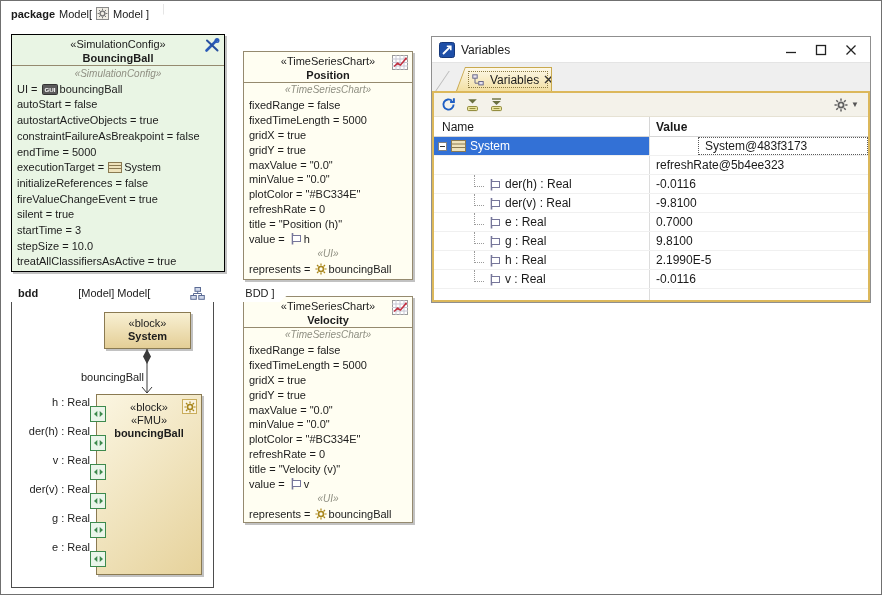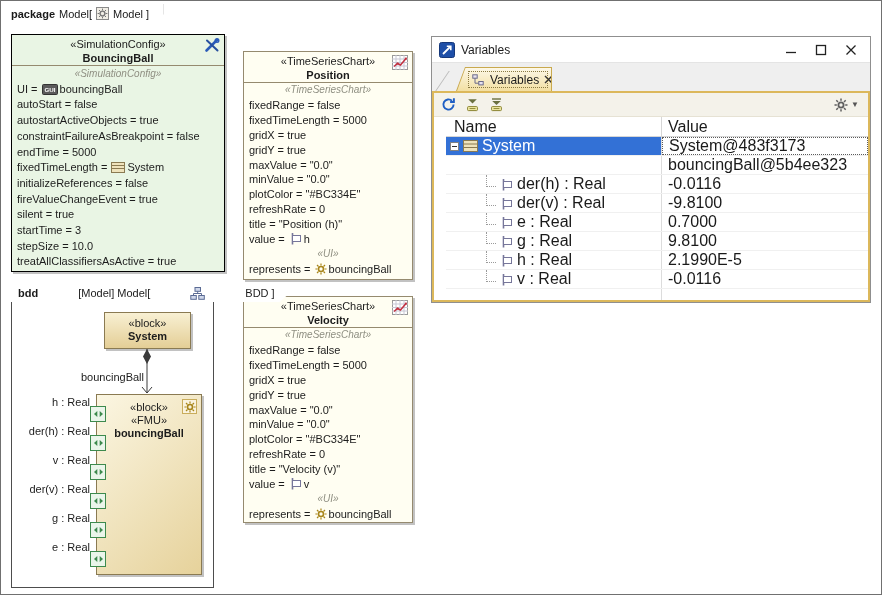--- a/index.html
+++ b/index.html
@@ -61,38 +61,38 @@
   .slant{width:12px;height:20px;border-left:1px solid #b9b9b9;transform:skewX(-34deg);margin:0 0 0 10px;}
   .vtab{position:relative;height:24px;min-width:96px;margin-left:2px;clip-path:polygon(9px 0,100% 0,100% 100%,0 100%);background:#C9A94E;}
   .vtab-in{position:absolute;inset:1px 1px 0 1px;clip-path:polygon(8.5px 0,100% 0,100% 100%,0 100%);
     background:linear-gradient(#FDF8E8,#F2DFA2);display:flex;align-items:center;gap:5px;padding:0 8px 0 15px;font-size:12px;color:#1c1c1c;}
   .vtab-in::after{content:"";position:absolute;inset:3px 3px 3px 11px;border:1px dotted #8a7a42;pointer-events:none;}
   .panel{position:absolute;left:0;right:0;top:54px;bottom:0;border:2px solid #DCB85B;background:#fff;display:flex;flex-direction:column;}
   .vtoolbar{height:24px;background:#F4F2EA;display:flex;align-items:center;gap:9px;padding:0 9px 0 7px;border-bottom:1px solid #e6e2d4;}
   .tbtn{display:flex;align-items:center;justify-content:center;line-height:0;}
   .tb-right{margin-left:auto;display:flex;align-items:center;gap:3px;}
   .drop-caret{font-size:8px;color:#555;line-height:8px;}
-  .grid{flex:1;display:flex;flex-direction:column;overflow:hidden;font-size:16px;color:#1a1a1a;padding-left:12px;}
+  .grid{flex:1;display:flex;flex-direction:column;overflow:hidden;font-size:12px;color:#1a1a1a;}
   .ghead{height:20px;display:flex;border-bottom:1px solid #d6d6d6;}
   .ghead .hname{width:216px;padding-left:8px;border-right:1px solid #d6d6d6;display:flex;align-items:center;}
-  .ghead .hval{flex:1;padding-left:6px;display:flex;align-items:center;}
+  .ghead .hval{flex:1;padding-left:6px;display:flex;align-items:center;font-weight:bold;}
   .var-row{height:19px;display:flex;border-bottom:1px solid #f0f0f0;}
   .name-cell{width:216px;border-right:1px solid #dcdcdc;overflow:hidden;}
   .name-pad{display:flex;align-items:center;height:100%;white-space:nowrap;}
   .lvl0 .name-pad{padding-left:4px;} .lvl1 .name-pad{padding-left:22px;margin-top:23px;} .lvl2 .name-pad{padding-left:40px;}
   .value-cell{flex:1;display:flex;align-items:center;padding-left:6px;white-space:nowrap;overflow:hidden;}
   .twisty{display:none;position:relative;width:9px;height:9px;border:1px solid #818181;background:#fff;margin-right:4px;flex:none;}
   .twisty::after{content:"";position:absolute;left:1px;right:1px;top:3px;height:1px;background:#333;}
   .has-twisty .twisty{display:inline-block;}
   .dots{display:none;width:10px;height:12px;border-left:1px dotted #9a9a9a;border-bottom:1px dotted #9a9a9a;margin:-7px 4px 0 0;flex:none;}
   .lvl2 .dots{display:inline-block;}
   .row-icon{display:inline-flex;margin-right:4px;line-height:0;flex:none;}
   .var-row.selected .name-cell{background:#3371D6;}
   .var-row.selected .row-label{color:#fff;}
-  .var-row.selected .value-cell{border:1px dotted #5a5a5a;}
+  .var-row.selected .value-cell{border:1px dotted #5a5a5a;margin-left:48px;}
   .gfill{flex:1;display:flex;}
   .gfill .name-cell{height:100%;}
 </style>
 </head>
 <body>
 
 <div class="canvas">
 
   <div class="frame-tab" style="left:3px;top:3px;">
     <b>package</b>
@@ -128,21 +128,21 @@
               </svg></span><span>bouncingBall</span></span>
 
   <span class="prop-line"><span>autoStart = false</span></span>
 
   <span class="prop-line"><span>autostartActiveObjects = true</span></span>
 
   <span class="prop-line"><span>constraintFailureAsBreakpoint = false</span></span>
 
   <span class="prop-line"><span>endTime = 5000</span></span>
 
-  <span class="prop-line"><span>fixedTimeLength = </span><span class="inline-icon"><svg width="14" height="11" viewBox="0 0 14 11">
+  <span class="prop-line"><span>executionTarget = </span><span class="inline-icon"><svg width="14" height="11" viewBox="0 0 14 11">
                 <rect x="0.5" y="0.5" width="13" height="10" fill="#EFE3BC" stroke="#8a7a52"></rect>
                 <line x1="0.5" y1="3.5" x2="13.5" y2="3.5" stroke="#8a7a52"></line>
                 <line x1="0.5" y1="6.5" x2="13.5" y2="6.5" stroke="#8a7a52"></line>
               </svg></span><span>System</span></span>
 
   <span class="prop-line"><span>initializeReferences = false</span></span>
 
   <span class="prop-line"><span>fireValueChangeEvent = true</span></span>
 
   <span class="prop-line"><span>silent = true</span></span>
@@ -480,21 +480,21 @@
                     <svg width="15" height="11" viewBox="0 0 15 11">
                       <rect x="0.5" y="0.5" width="14" height="10" fill="#fff" stroke="#b5862c"></rect>
                       <rect x="0.5" y="3" width="3" height="5" fill="#f0a22e" stroke="#b5862c"></rect>
                       <rect x="11.5" y="3" width="3" height="5" fill="#f0a22e" stroke="#b5862c"></rect>
                     </svg>
                   </span>
         <span class="row-label">bouncingBall : bouncingBall</span>
       </div>
     </div>
     <div class="value-cell">
-      <span>bouncingBall@5b4ee323</span>
+      <span>refreshRate@5b4ee323</span>
     </div>
   </div>
 
   <div class="var-row lvl2">
     <div class="name-cell">
       <div class="name-pad">
         <span class="dots"></span>
 
         <span class="row-icon">
                     <svg width="13" height="13" viewBox="0 0 13 13">

